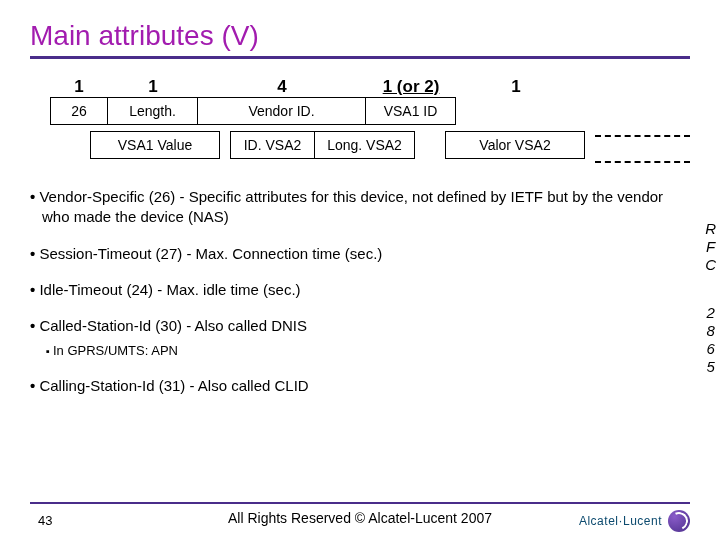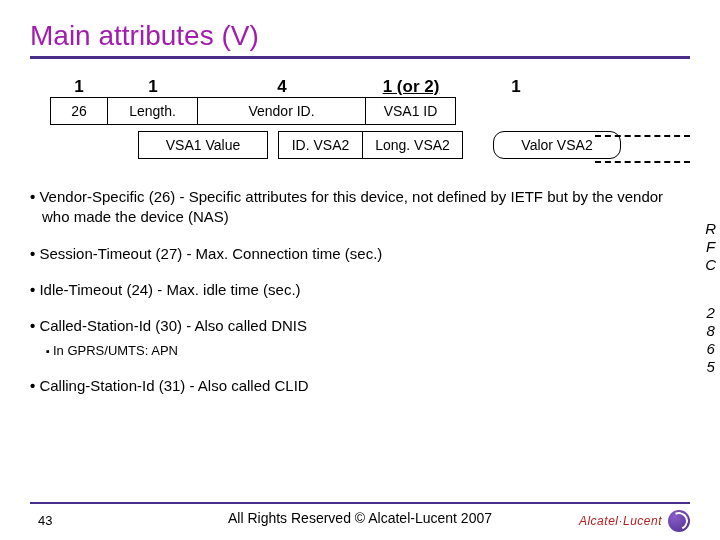--- a/index.html
+++ b/index.html
@@ -72,24 +72,24 @@
     border: 1.5px solid #000;
     box-sizing: border-box;
     height: 28px;
     display: flex;
     align-items: center;
     justify-content: center;
     font-size: 14px;
     background: #fff;
   }
   .spacer-b0 { width: 40px; }
-  .cellb.b0 { width: 130px; margin-left: 48px; }
+  .cellb.b0 { width: 130px; }
   .cellb.b1 { width: 85px; margin-left: 10px; }
   .cellb.b2 { width: 100px; border-left: none; }
-  .cellb.b3 { width: 128px; margin-left: 30px; border-radius: 11px; }
+  .cellb.b3 { width: 140px; margin-left: 30px; }
   .dash-line {
     border-top: 2px dashed #000;
     position: absolute;
     right: 0;
   }
   .dash-top { width: 95px; top: 4px; }
   .dash-bot { width: 95px; top: 30px; }
   .bullets {
     margin-top: 28px;
     font-size: 15px;
@@ -153,23 +153,22 @@
   .logo {
     position: absolute;
     right: 30px;
     bottom: 8px;
     display: flex;
     align-items: center;
     gap: 6px;
   }
   .logo-text {
     font-size: 12px;
-    color: #b91c1c;
+    color: #0c4a6e;
     letter-spacing: 0.5px;
-    font-style: italic;
   }
   .logo-mark {
     width: 22px;
     height: 22px;
     border-radius: 50%;
     background: radial-gradient(circle at 30% 30%, #8a5cc9, #4a2d8a);
     position: relative;
   }
   .logo-mark::after {
     content: "";

